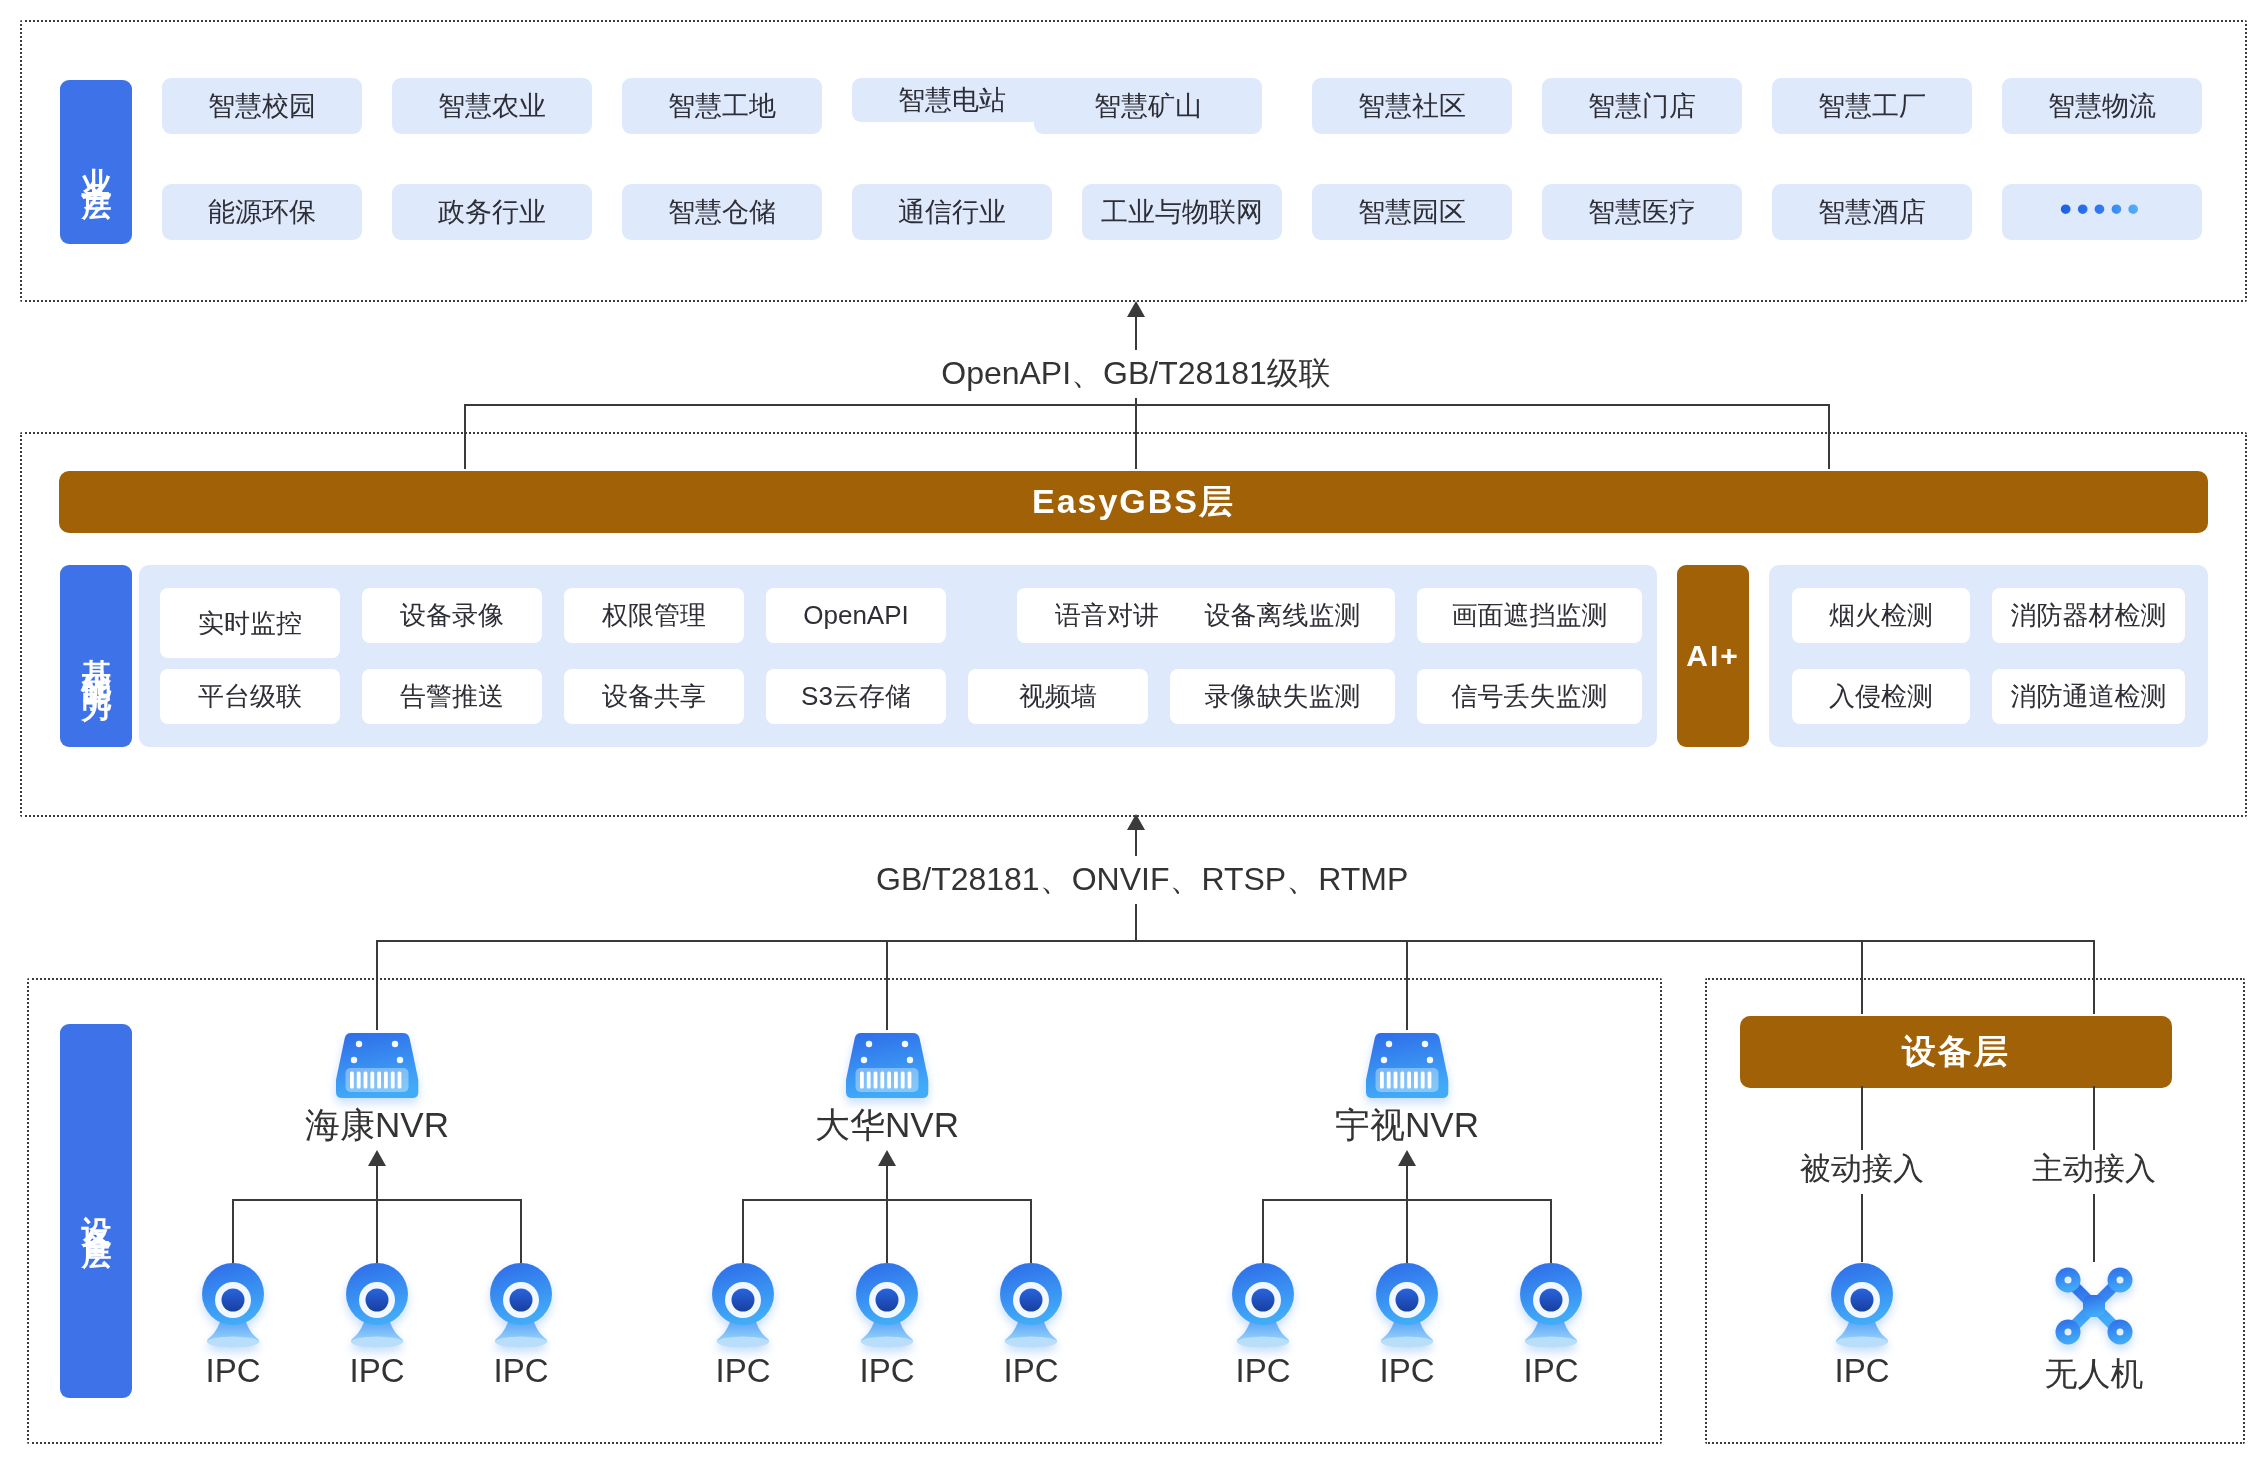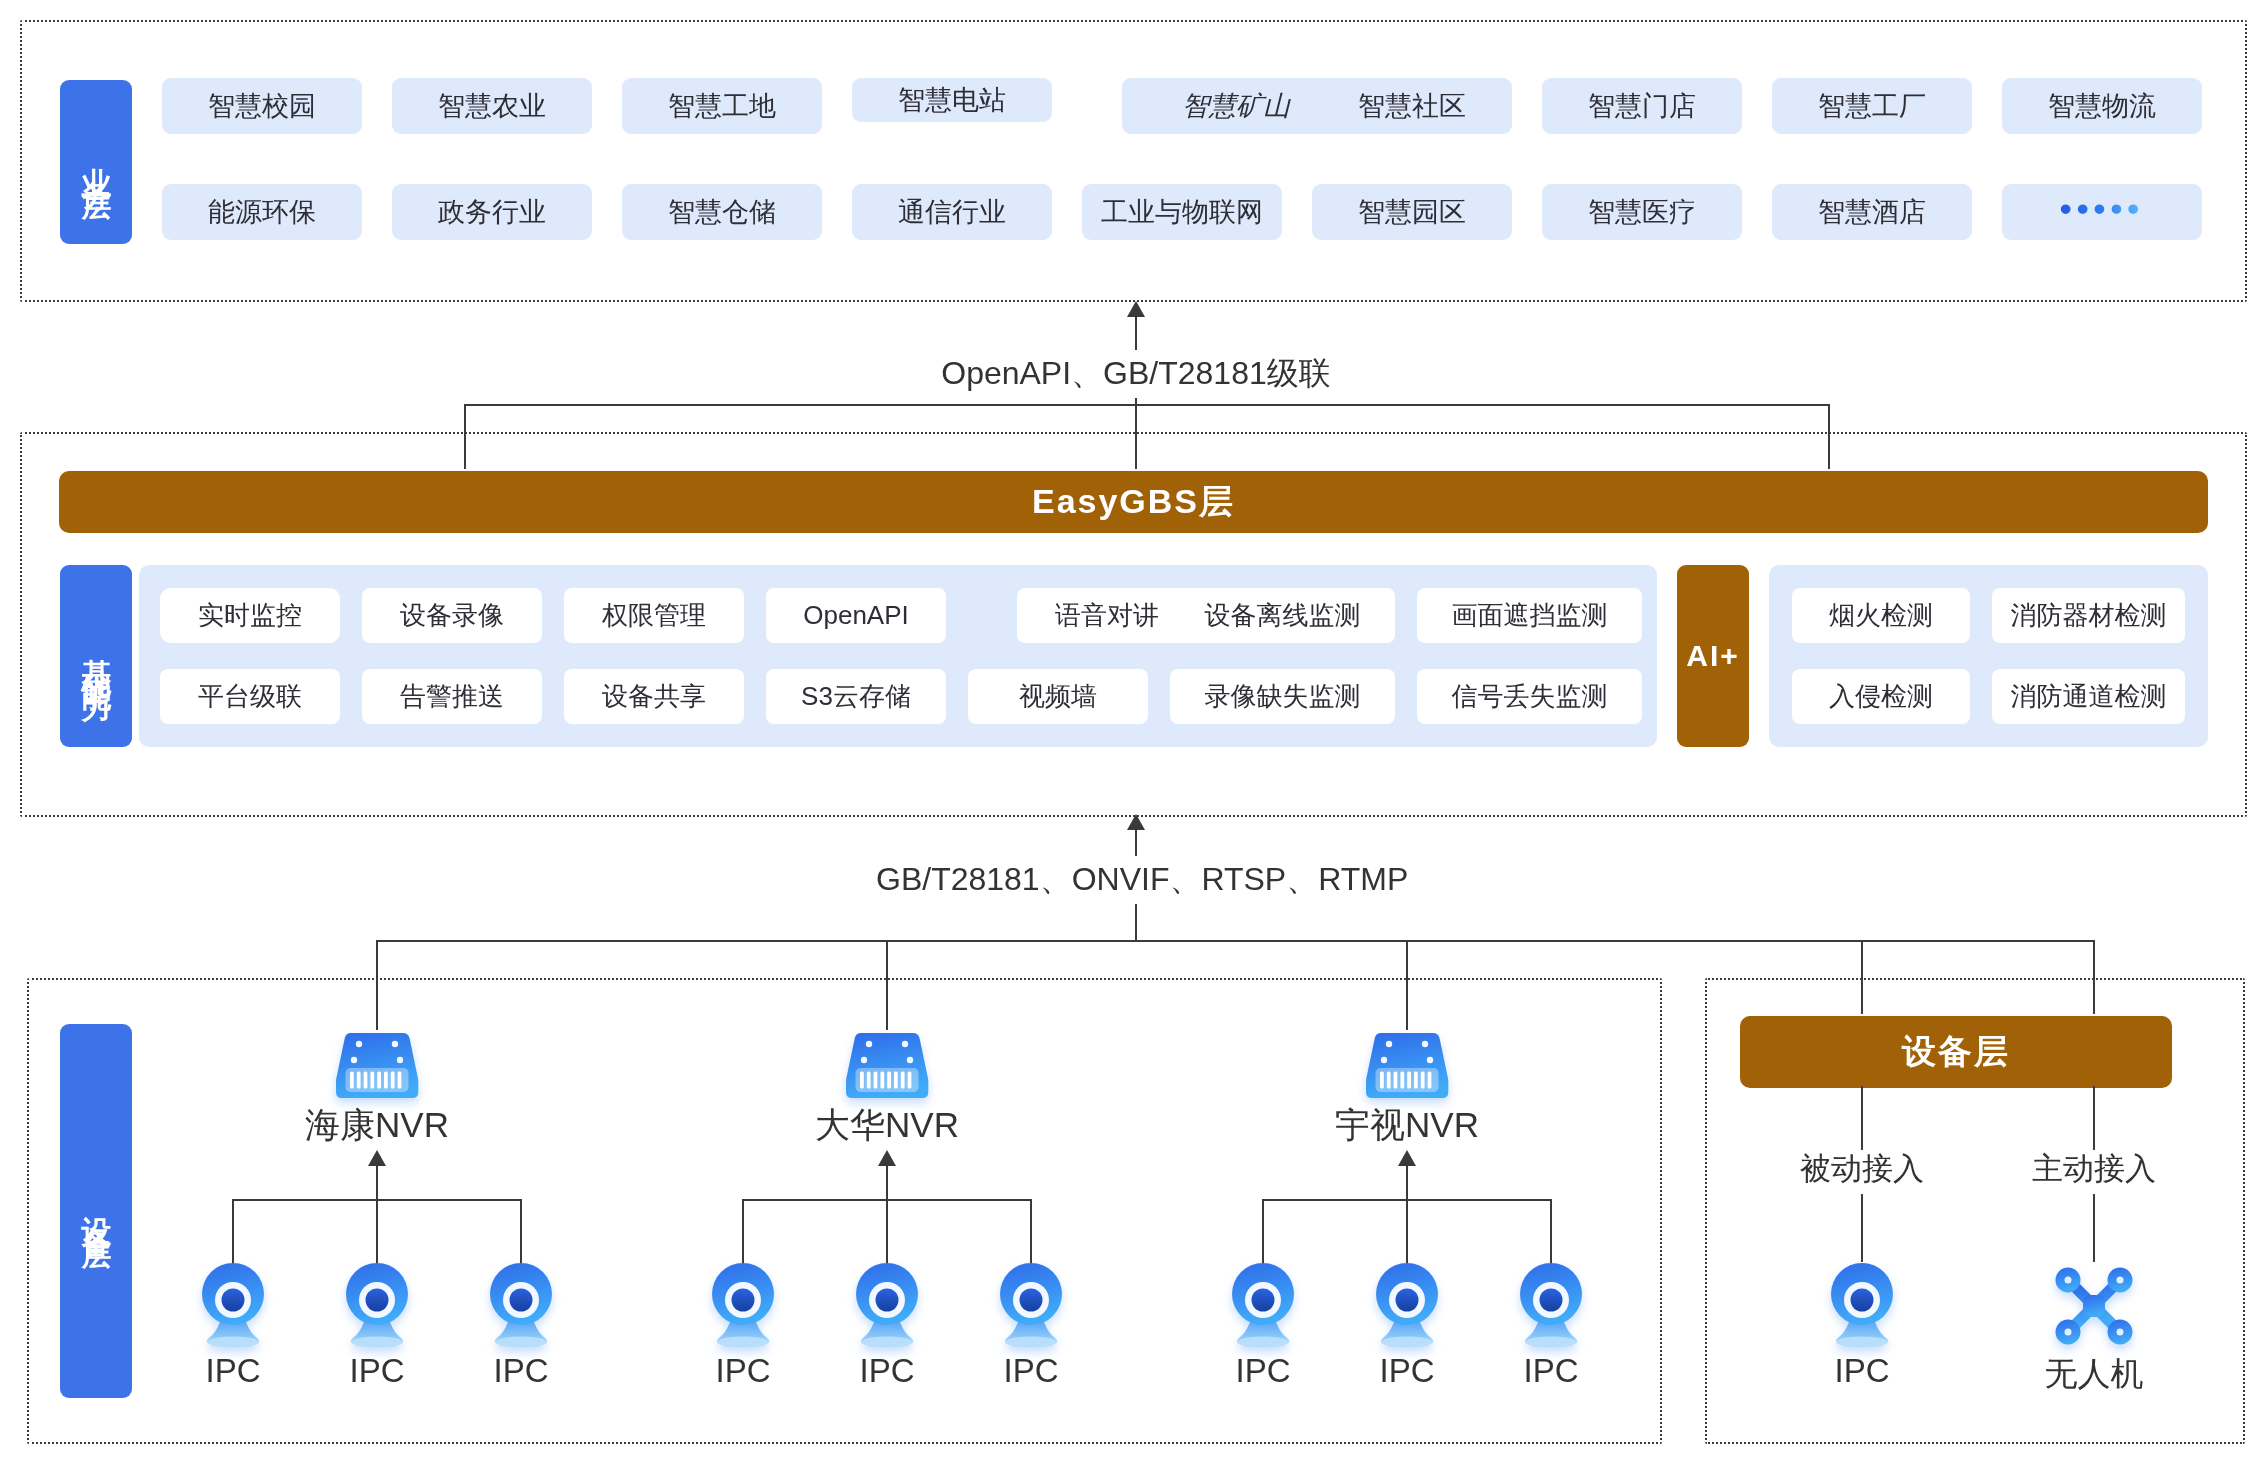--- a/index.html
+++ b/index.html
@@ -78,21 +78,21 @@
 
 <div class="canvas">
 
   <div class="dotted-box" style="left:20px;top:20px;width:2223px;height:278px;">
     <div class="vlabel" style="left:38px;top:58px;width:72px;height:164px;">业务层</div>
 
     <div class="chip" style="left:140px;top:56px;width:200px;height:56px;">智慧校园</div>
     <div class="chip" style="left:370px;top:56px;width:200px;height:56px;">智慧农业</div>
     <div class="chip" style="left:600px;top:56px;width:200px;height:56px;">智慧工地</div>
     <div class="chip" style="left:830px;top:56px;width:200px;height:44px;font-family:Liberation Mono, monospace;">智慧电站</div>
-    <div class="chip" style="left:1100px;top:56px;width:228px;height:56px;font-style:italic;">智慧矿山</div>
+    <div class="chip" style="left:1012px;top:56px;width:228px;height:56px;">智慧矿山</div>
     <div class="chip" style="left:1290px;top:56px;width:200px;height:56px;">智慧社区</div>
     <div class="chip" style="left:1520px;top:56px;width:200px;height:56px;">智慧门店</div>
     <div class="chip" style="left:1750px;top:56px;width:200px;height:56px;">智慧工厂</div>
     <div class="chip" style="left:1980px;top:56px;width:200px;height:56px;">智慧物流</div>
 
     <div class="chip" style="left:140px;top:162px;width:200px;height:56px;">能源环保</div>
     <div class="chip" style="left:370px;top:162px;width:200px;height:56px;">政务行业</div>
     <div class="chip" style="left:600px;top:162px;width:200px;height:56px;">智慧仓储</div>
     <div class="chip" style="left:830px;top:162px;width:200px;height:56px;">通信行业</div>
     <div class="chip" style="left:1060px;top:162px;width:200px;height:56px;">工业与物联网</div>
@@ -110,21 +110,21 @@
   <div class="hline" style="left:464px;top:404px;width:1366px;"></div>
   <div class="vline" style="left:464px;top:404px;height:65px;"></div>
   <div class="vline" style="left:1828px;top:404px;height:65px;"></div>
 
   <div class="dotted-box" style="left:20px;top:432px;width:2223px;height:381px;">
     <div class="bluebar" style="left:37px;top:37px;width:2149px;height:62px;">EasyGBS层</div>
 
     <div class="vlabel" style="left:38px;top:131px;width:72px;height:182px;letter-spacing:11px;">基础能力</div>
 
     <div class="panel" style="left:117px;top:131px;width:1518px;height:182px;">
-      <div class="wchip" style="left:21px;top:23px;width:180px;height:55px;border-radius:11px;">实时监控</div>
+      <div class="wchip" style="left:21px;top:23px;width:180px;height:70px;">实时监控</div>
       <div class="wchip" style="left:223px;top:23px;width:180px;height:55px;">设备录像</div>
       <div class="wchip" style="left:425px;top:23px;width:180px;height:55px;">权限管理</div>
       <div class="wchip" style="left:627px;top:23px;width:180px;height:55px;">OpenAPI</div>
       <div class="wchip" style="left:878px;top:23px;width:180px;height:55px;">语音对讲</div>
       <div class="wchip" style="left:1031px;top:23px;width:225px;height:55px;">设备离线监测</div>
       <div class="wchip" style="left:1278px;top:23px;width:225px;height:55px;">画面遮挡监测</div>
 
       <div class="wchip" style="left:21px;top:104px;width:180px;height:55px;">平台级联</div>
       <div class="wchip" style="left:223px;top:104px;width:180px;height:55px;">告警推送</div>
       <div class="wchip" style="left:425px;top:104px;width:180px;height:55px;">设备共享</div>

